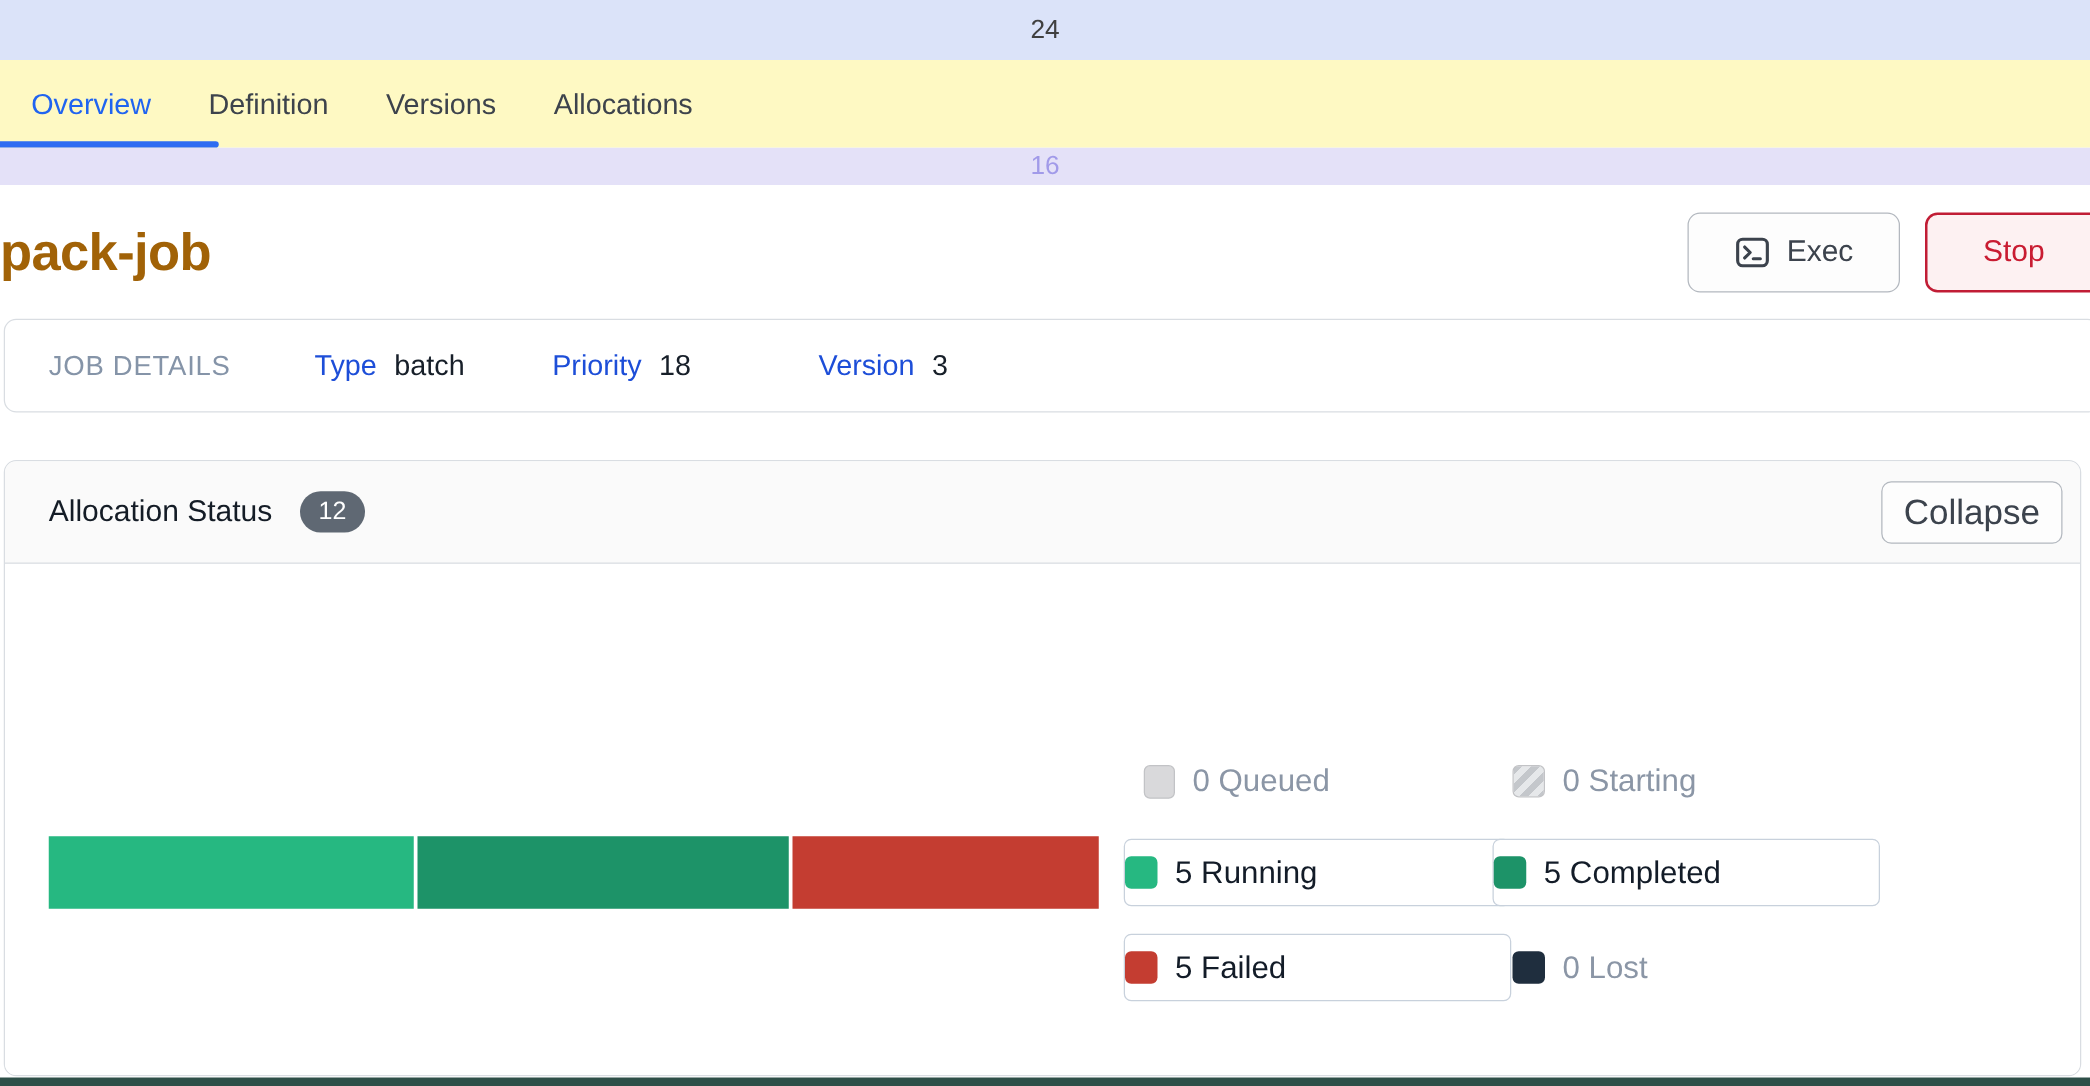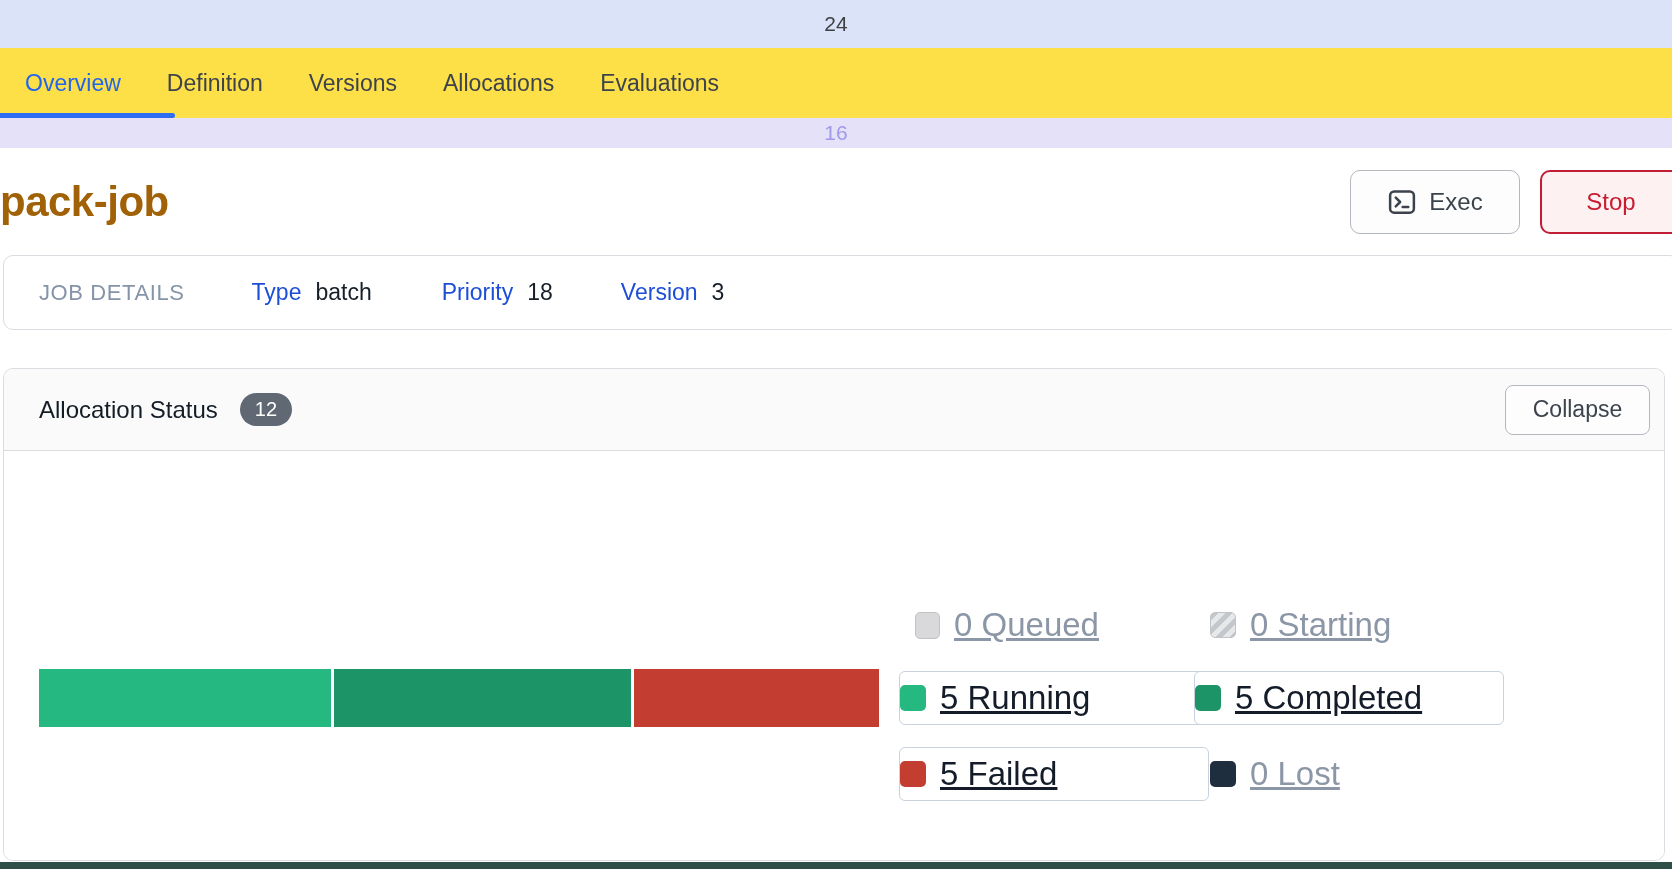--- a/index.html
+++ b/index.html
@@ -6,21 +6,21 @@
   html,body { width:1672px; height:869px; overflow:hidden; background:#fff;
     font-family:"Liberation Sans","DejaVu Sans",sans-serif; color:#141c26; }
 
   
   .debug-bar { width:100%; display:flex; align-items:center; justify-content:center;
     font-size:21px; }
   .debug-bar.top { height:48px; background:#dbe3f9; color:#404040; }
   .debug-bar.bottom { height:30px; background:#e4e1f8; color:#a19ae9; }
 
   
-  .tabbar { height:70px; background:#fde047; display:flex; align-items:center;
+  .tabbar { height:70px; background:#fef9c3; display:flex; align-items:center;
     position:relative; padding-left:2px; }
   .tab { font-size:23px; color:#3d434c; padding:0 23px; height:100%;
     display:flex; align-items:center; cursor:pointer; }
   .tab.active { color:#2064f0; }
   .tab-underline { position:absolute; left:0; bottom:0; width:175px; height:5px;
     background:#2e6cf2; border-radius:0 4px 4px 0; }
 
   
   .job-header { height:107px; display:flex; align-items:center; padding:0; }
   .job-title { font-size:42px; font-weight:700; color:#a16207; letter-spacing:-0.5px; }
@@ -36,35 +36,35 @@
     border:2px solid #c11d35; color:#c91c32; }
 
   
   .jobdetails-panel { margin-left:3px; margin-right:-8px; height:75px;
     border:1px solid #d9dde2; border-radius:10px; display:flex; align-items:center;
     padding-left:35px; }
   .jobdetails-title { color:#8594a8; font-size:22px; letter-spacing:0.6px; }
   .jd-field { display:flex; align-items:baseline; gap:14px; font-size:23px; }
   .jd-field .lbl { font-weight:400; color:#1d4ed8; }
   .jd-field .val { color:#171f29; }
-  .jd-f0 { margin-left:67px; } .jd-f1 { margin-left:70px; } .jd-f2 { margin-left:68px; }
+  .jd-f0 { margin-left:67px; } .jd-f1 { margin-left:70px; } .jd-f2 { margin-left:102px; }
 
   .gap38 { height:38px; }
 
   
   .alloc-panel { margin-left:3px; width:1662px; height:493px;
     border:1px solid #d9dde2; border-radius:10px; overflow:hidden;
     display:flex; flex-direction:column;gap:28px; }
   .alloc-header { height:82px; background:#fafafa; border-bottom:1px solid #d9dde2;
     display:flex; align-items:center; padding:0 14px 0 35px; flex:0 0 auto; }
   .alloc-title { font-size:24px; color:#141c26; }
   .count-badge { margin-left:22px; background:#5f6873; color:#fff; font-size:20px;
     border-radius:999px; padding:5px 15px; }
   .btn.collapse { margin-left:auto; width:145px; height:50px; border-radius:8px;
-    font-size:23px; }
+    font-size:28px; }
   .alloc-body { position:relative; flex:1; background:#fff; }
 
   
   .stacked-bar { position:absolute; left:35px; top:190px; width:840px; height:58px;
     display:flex; gap:3px; }
   .seg { height:100%; }
   .seg.running { flex:292; background:#26b881; }
   .seg.completed { flex:297; background:#1d9368; }
   .seg.failed { flex:245; background:#c43d31; }
 
@@ -78,41 +78,40 @@
     background:#fff; gap:14px; }
   .legend-plain { padding-left:16px; gap:14px; }
   .swatch { width:26px; height:26px; border-radius:5px; flex:0 0 auto; }
   .swatch.queued { background:#d9d9db; border:1px solid #c2c3c6; width:25px; height:27px; }
   .swatch.starting { border:1px solid #c2c3c6;
     background:repeating-linear-gradient(135deg,#c4c7cb 0 5px,#e6e8ea 5px 10px); }
   .swatch.running { background:#26b881; }
   .swatch.completed { background:#1d9368; }
   .swatch.failed { background:#c43d31; }
   .swatch.lost { background:#1f2e3e; }
-  .legend-text { font-size:33px; color:#131c28;text-decoration:underline; }
+  .legend-text { font-size:25px; color:#131c28; }
   .legend-text.muted { color:#8b96a6; }
 
   .bottom-strip { position:fixed; left:0; bottom:0; width:1672px; height:7px;
     background:#2e4f48; }
 
   svg { display:block; }
 </style>
 </head>
 <body>
 
 <div class="debug-bar top">
   <span>24</span>
 </div>
 
 <div class="tabbar">
   <div class="tab active">Overview</div>
   <div class="tab">Definition</div>
   <div class="tab">Versions</div>
   <div class="tab">Allocations</div>
-  <div class="tab">Evaluations</div>
   <div class="tab-underline"></div>
 </div>
 
 <div class="debug-bar bottom">
   <span>16</span>
 </div>
 
 <div class="job-header">
   <h1 class="job-title">pack-job</h1>
   <div class="header-actions">

